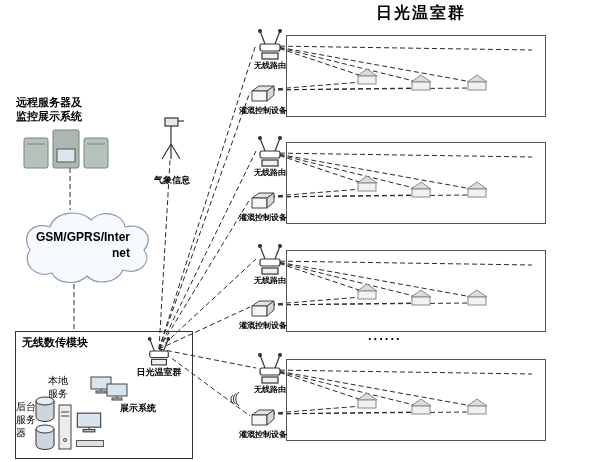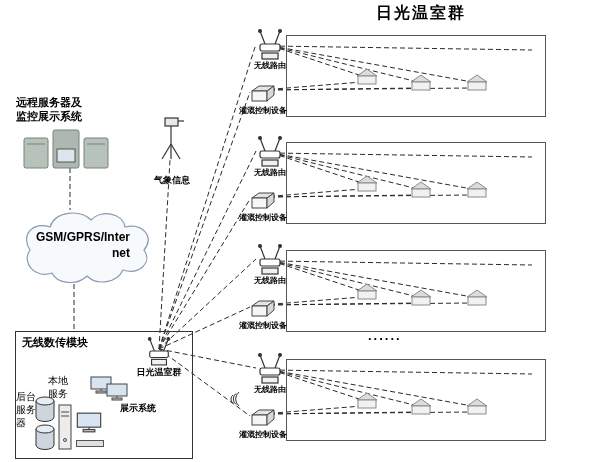--- a/index.html
+++ b/index.html
@@ -178,21 +178,21 @@
 
   <div class="t lbl10" style="left:48px;top:374px;width:24px;">本地服务</div>
   <svg class="abs" style="left:90px;top:376px;width:22px;height:18px;">
       <use href="#ic-monitor"></use>
     </svg>
   <svg class="abs" style="left:106px;top:383px;width:22px;height:18px;">
       <use href="#ic-monitor"></use>
     </svg>
   <div class="t lbl9" style="left:116px;top:403px;width:44px;">展示系统</div>
 
-  <div class="t lbl10" style="left:16px;top:390px;width:24px;">后台服务器</div>
+  <div class="t lbl10" style="left:16px;top:400px;width:24px;">后台服务器</div>
   <svg class="abs" style="left:34px;top:396px;width:22px;height:26px;">
       <use href="#ic-db"></use>
     </svg>
   <svg class="abs" style="left:34px;top:424px;width:22px;height:26px;">
       <use href="#ic-db"></use>
     </svg>
   <svg class="abs" style="left:58px;top:404px;width:14px;height:46px;">
       <use href="#ic-tower"></use>
     </svg>
   <svg class="abs" style="left:76px;top:412px;width:26px;height:21px;">

